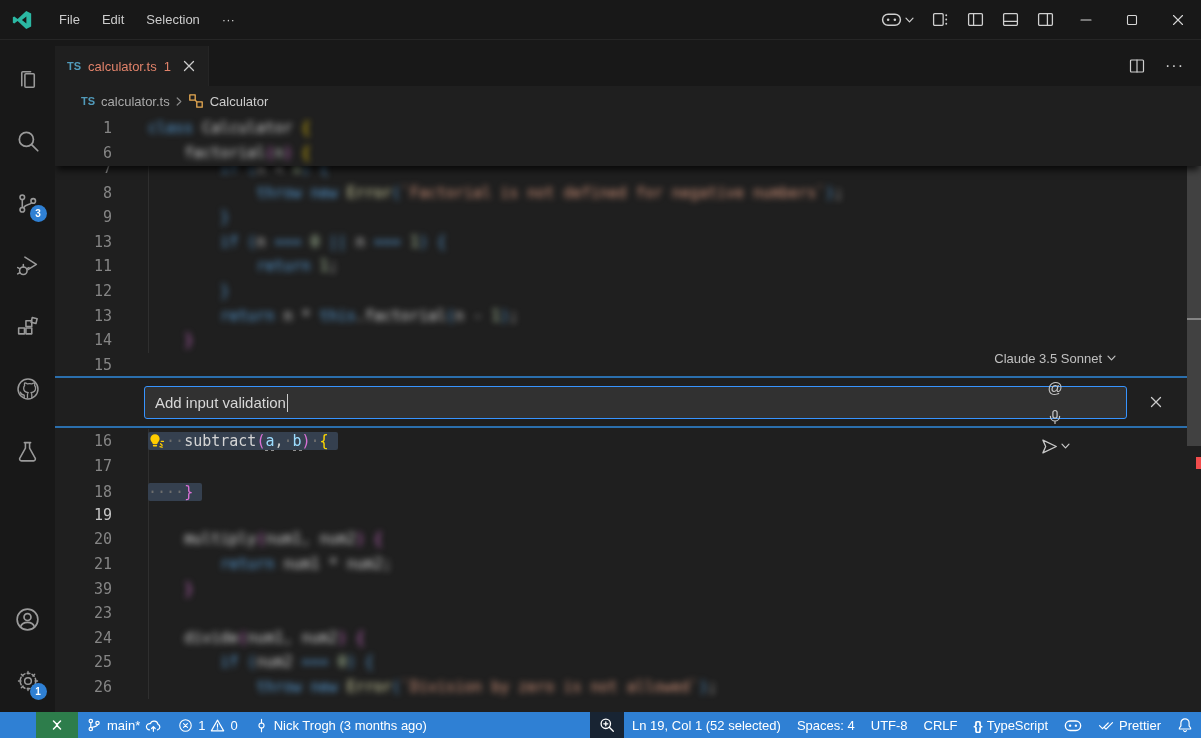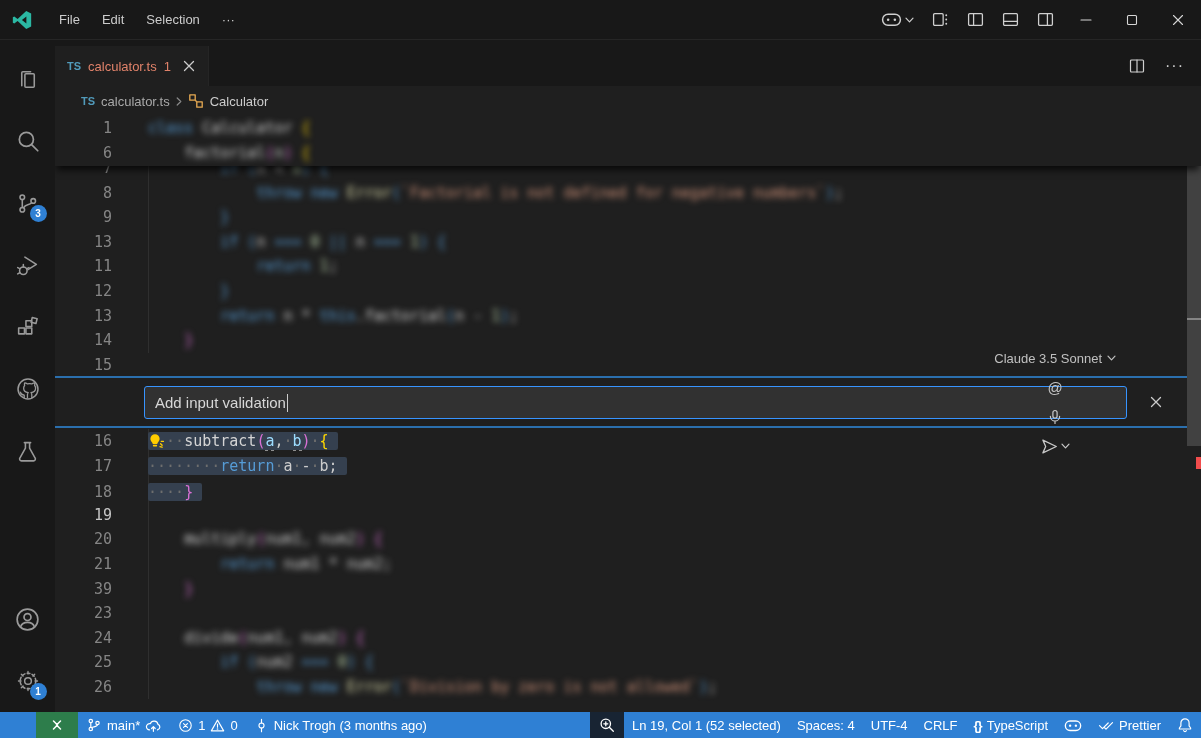--- a/index.html
+++ b/index.html
@@ -337,21 +337,20 @@
               <span class="bulb">
                 <svg viewBox="0 0 19 19" width="19" height="19">
                   <path fill="#ffcc00" d="M8 2.2a4.6 4.6 0 0 1 4.6 4.6c0 1.7-.9 2.7-1.7 3.6-.4.5-.6 1-.6 1.5H5.7c0-.5-.2-1-.6-1.5-.8-.9-1.7-1.9-1.7-3.6A4.6 4.6 0 0 1 8 2.2z"></path>
                   <rect x="5.9" y="12.7" width="4.2" height="1.7" rx=".6" fill="#ffcc00"></rect>
                   <path d="M13.6 11.8l1.5 1.5M14.3 9.4h2.1M13 14.6l2 .6" stroke="#ffcc00" stroke-width="1.4" stroke-linecap="round"></path>
                 </svg>
               </span>
             </div>
             <div class="line" style="top: 337.6px;">
               <span class="lnum">17</span>
-              <span class="codetext"><span class="selbg"><span class="c-ws">········</span><span class="c-kw">return</span><span class="c-ws">·</span><span class="c-txt">a</span><span class="c-ws">·</span><span class="c-txt">-</span><span class="c-ws">·</span><span class="c-txt">b;</span><span class="c-sp"> </span></span></span>
             </div>
             <div class="line" style="top: 364px;">
               <span class="lnum">18</span>
               <span class="codetext"><span class="selbg"><span class="c-ws">····</span><span class="c-b2">}</span><span class="c-sp"> </span></span></span>
             </div>
             <div class="line" style="top: 386.8px;">
               <span class="lnum active">19</span>
               <span class="codetext"></span>
             </div>
             <div class="line" style="top: 411.4px;">
@@ -500,21 +499,21 @@
       <div class="sb-item sb-zoom">
           <span>
             <svg viewBox="0 0 16 16" width="16" height="16" fill="none" stroke="currentColor" stroke-width="1.3" stroke-linecap="round" stroke-linejoin="round">
               <circle cx="6.8" cy="6.8" r="4.7"></circle>
               <path d="M10.3 10.3L14.3 14.3M4.8 6.8h4M6.8 4.8v4"></path>
             </svg>
           </span>
         </div>
       <div class="sb-item">Ln 19, Col 1 (52 selected)</div>
       <div class="sb-item">Spaces: 4</div>
-      <div class="sb-item">UTF-4</div>
+      <div class="sb-item">UTF-8</div>
       <div class="sb-item">CRLF</div>
       <div class="sb-item">
         <span class="sb-braces">{}</span>
         <span>TypeScript</span>
       </div>
       <div class="sb-item">
           <span>
             <svg viewBox="0 0 20 16" width="18" height="15" fill="none" stroke="currentColor" stroke-width="1.5" stroke-linecap="round" stroke-linejoin="round">
               <rect x="1.5" y="3" width="17" height="10.5" rx="5.2"></rect>
               <circle cx="6.8" cy="8.2" r="1.3" fill="currentColor" stroke="none"></circle>

